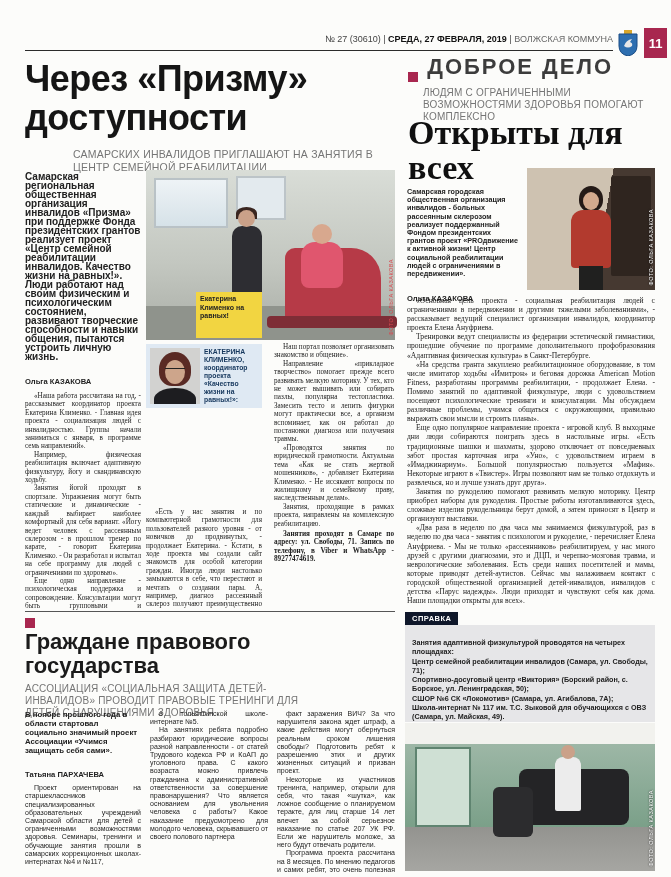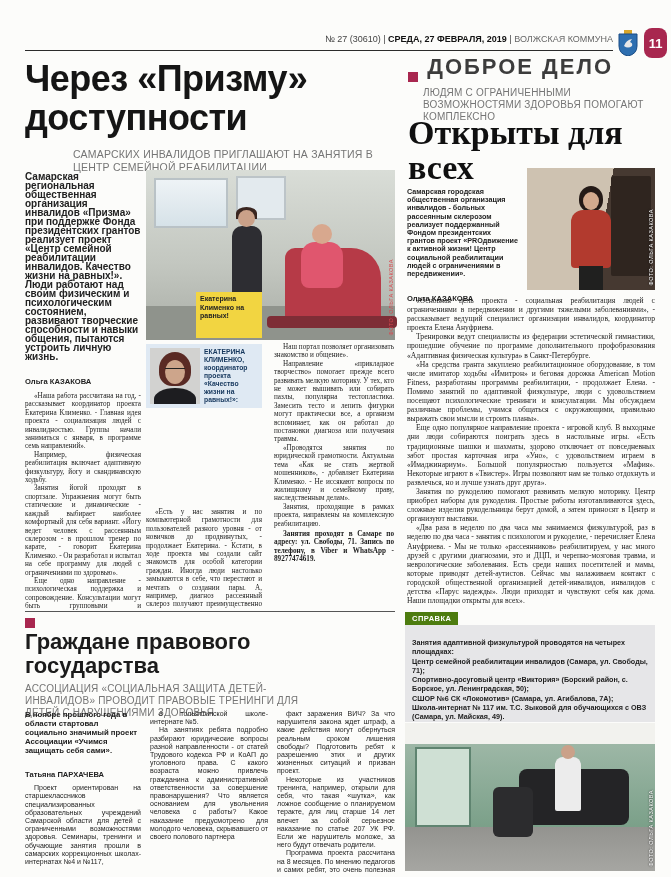--- a/index.html
+++ b/index.html
@@ -8,21 +8,21 @@
   .abs{position:absolute;}
 
   
   .hdr-meta{top:34px;right:58px;font-size:9px;color:#444;white-space:nowrap;}
   .hdr-meta b{color:#111;}
   .hdr-meta .paper{color:#666;}
   .hdr-rule{top:50px;left:25px;width:588px;border-top:1.6px solid #2b2b2b;}
   .section-title{top:54px;left:25px;width:588px;text-align:right;font-size:22px;
                  font-weight:700;letter-spacing:2px;color:#3c3c3c;}
   .page-box{top:28px;left:644px;width:23px;height:30px;background:var(--accent);
-            color:#fff;font-size:13px;font-weight:700;display:flex;align-items:center;justify-content:center;border-radius:8px;}
+            color:#fff;font-size:13px;font-weight:700;display:flex;align-items:center;justify-content:center;}
   .crest{top:30px;left:617px;width:22px;height:26px;}
 
   
   .kicker{font-size:10.5px;line-height:1.2;color:#757575;letter-spacing:.2px;}
   .lead{font-weight:700;font-size:10px;line-height:9px;color:#222;}
   .author{font-size:7.6px;margin-top:16px;color:#222;}
   .author b{font-weight:700;}
   .bodycol{overflow:hidden;text-align:justify;}
   .bodycol p, .serifbody p{margin:0;text-indent:9px;}
   .serif{font-family:"Liberation Serif",serif;}
@@ -82,21 +82,21 @@
   .rlead{top:188px;left:407px;width:112px;}
   .rlead .lead{font-size:7.2px;line-height:8.2px;}
   .photo2{top:168px;left:527px;width:128px;height:122px;background:linear-gradient(100deg,#cec2b1 58%,#463931 58%);overflow:hidden;}
   .photo2 .shelf{position:absolute;right:4px;top:8px;width:40px;height:100px;background:#2f251f;border-radius:2px;}
   .photo2 .fig{position:absolute;left:40px;top:18px;width:48px;height:104px;}
   .photo2 .hair{position:absolute;left:12px;top:0;width:24px;height:26px;border-radius:50% 50% 45% 45%;background:#241a17;}
   .photo2 .face{position:absolute;left:16px;top:6px;width:16px;height:18px;border-radius:50%;background:#d3aa8e;}
   .photo2 .body2{position:absolute;left:4px;top:24px;width:40px;height:58px;border-radius:12px 12px 4px 4px;background:#b23a2e;}
   .photo2 .legs{position:absolute;left:12px;top:80px;width:24px;height:28px;background:#20201f;}
   .rbody{top:296px;left:407px;width:248px;height:312px;font-size:7.6px;line-height:9.1px;}
-  .reftab{top:612px;left:405px;background:#4d7c0f;color:#fff;font-size:7.5px;font-weight:700;
+  .reftab{top:612px;left:405px;background:#0f172a;color:#fff;font-size:7.5px;font-weight:700;
           padding:2px 7px;letter-spacing:.5px;}
   .refbox{top:625px;left:405px;width:250px;height:97px;background:#e6e6e8;box-sizing:border-box;
           padding:13px 7px;overflow:hidden;}
   .refbox p{margin:0;font-size:7.2px;line-height:9.3px;font-weight:700;color:#222;text-indent:0;}
   .photo3{top:723px;left:405px;width:250px;height:148px;background:linear-gradient(#f2f2ee 0%,#f2f2ee 14%,#9db7a6 14%,#7ba089 70%,#93938f 70%,#a6a6a2 100%);overflow:hidden;}
   .photo3 .door{position:absolute;left:10px;top:24px;width:52px;height:76px;background:#cfe0d4;border:2px solid #5f8470;}
   .photo3 .equip{position:absolute;right:26px;top:46px;width:110px;height:56px;background:#242426;border-radius:8px;}
   .photo3 .equip:before{content:"";position:absolute;left:-26px;top:18px;width:40px;height:50px;background:#2c2c2e;border-radius:6px;}
   .photo3 .person{position:absolute;right:74px;top:34px;width:26px;height:54px;background:#ececec;border-radius:8px 8px 2px 2px;}
   .photo3 .person:before{content:"";position:absolute;top:-12px;left:6px;width:14px;height:14px;border-radius:50%;background:#caa189;}

